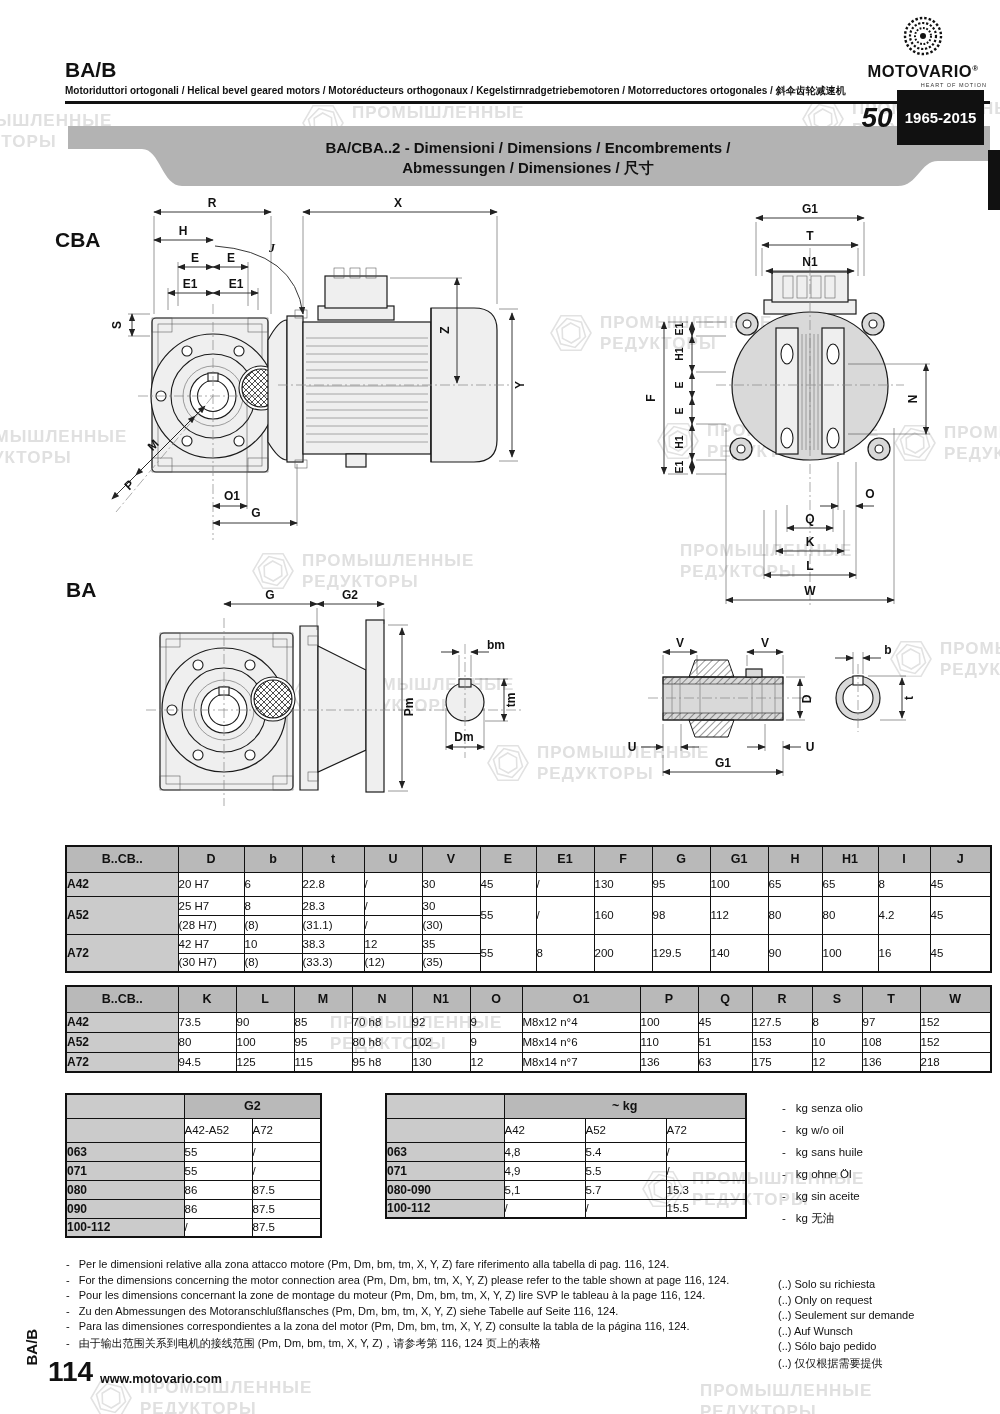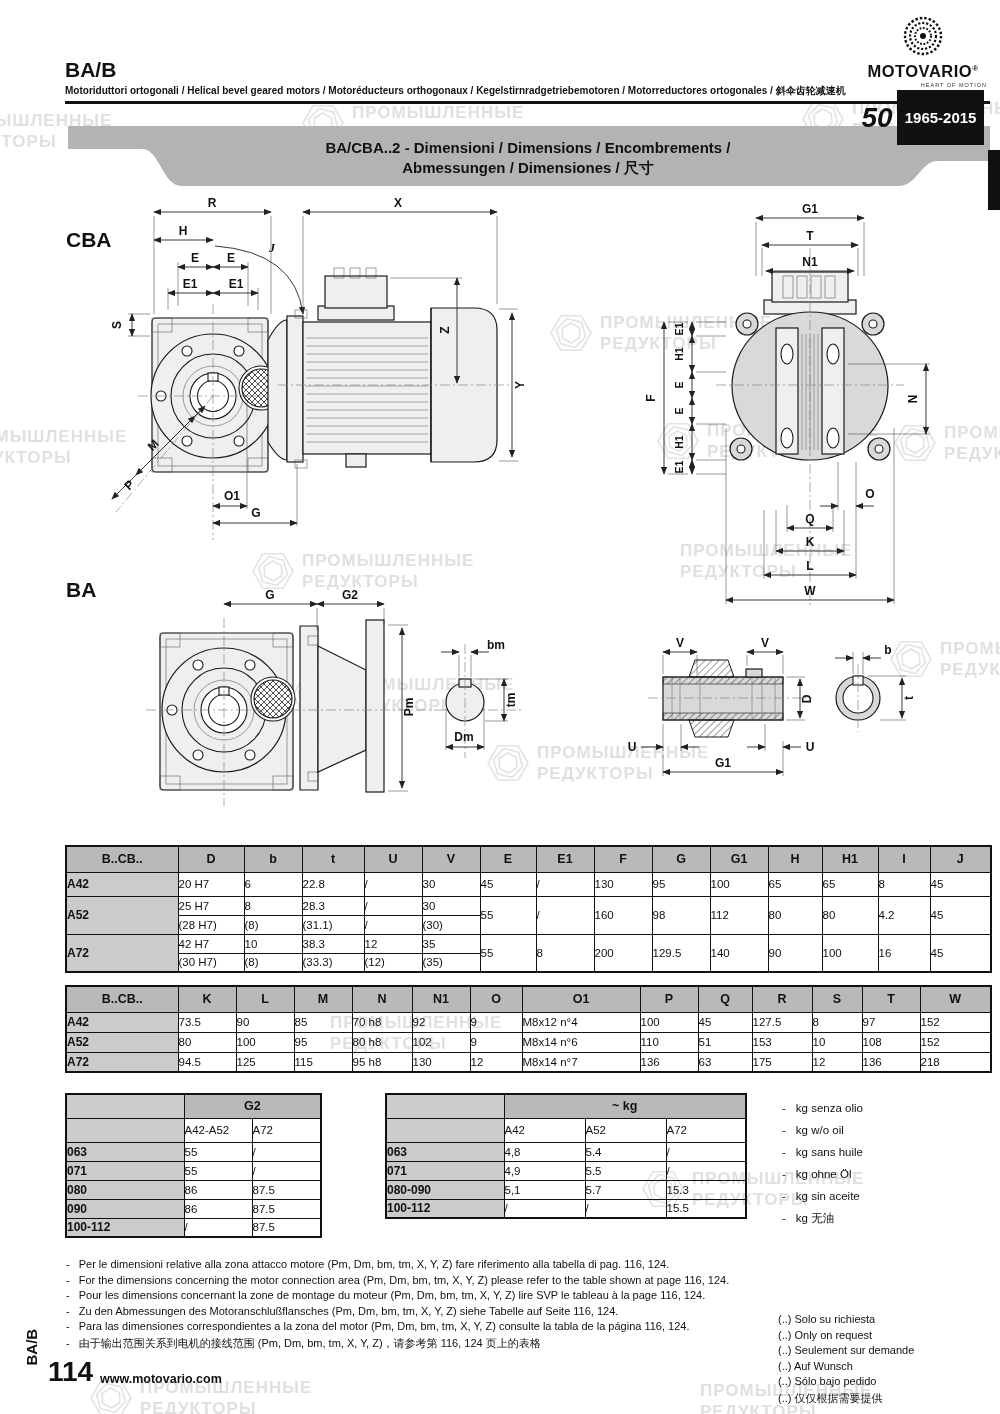--- a/index.html
+++ b/index.html
@@ -52,21 +52,21 @@
   #t2{left:65px;top:985px;width:925px;}
   #t2 tr.hr{height:26px;} #t2 tr{height:20px;}
   #tg2{left:65px;top:1093px;width:255px;}
   #tkg{left:385px;top:1093px;width:360px;}
   #tg2 tr,#tkg tr{height:19px;} #tg2 tr.hr,#tkg tr.hr{height:24px;} #tg2 tr.sr,#tkg tr.sr{height:24px;}
   
   .kgnotes{position:absolute;left:782px;top:1097px;z-index:1;font-size:11.5px;}
   .kgnotes .ln{display:flex;gap:10px;height:22px;align-items:center;}
   .footnotes{position:absolute;left:66px;top:1258px;z-index:1;font-size:11px;}
   .footnotes .ln{display:flex;gap:9px;min-height:15.5px;align-items:baseline;}
-  .reqnotes{position:absolute;left:778px;top:1313px;z-index:1;font-size:11px;}
+  .reqnotes{position:absolute;left:778px;top:1278px;z-index:1;font-size:11px;}
   .reqnotes .ln{height:15.5px;}
   
   .sidelabel{position:absolute;left:-4px;top:1322px;width:70px;transform:rotate(-90deg);
              font-size:15px;font-weight:bold;z-index:2;}
   .pagenum{position:absolute;left:48px;top:1356px;font-size:28px;font-weight:bold;z-index:2;}
   .website{position:absolute;left:100px;top:1372px;font-size:12.5px;font-weight:bold;z-index:2;}
 </style>
 </head>
 <body>
 
@@ -267,21 +267,21 @@
     </div>
   </div>
   <div class="blacktab"></div>
 
   <svg id="banner" width="1000" height="200" viewBox="0 0 1000 200">
     <path d="M68,126 L990,126 L990,161 L938,161 C920,161 918,186 898,186 L182,186 C162,186 160,149 142,149 L68,149 Z" fill="#b3b3b3"></path>
     <text class="bannertext" x="528" y="153">BA/CBA..2 - Dimensioni / Dimensions / Encombrements /</text>
     <text class="bannertext" x="528" y="173">Abmessungen / Dimensiones / 尺寸</text>
   </svg>
 
-  <div class="seclabel" style="left:66px;top:228px;text-align:right;">CBA</div>
+  <div class="seclabel" style="left:55px;top:228px;text-align:right;">CBA</div>
   <div class="seclabel" style="left:66px;top:578px;text-align:center;">BA</div>
 
   <svg id="drawings" width="1000" height="655" viewBox="0 195 1000 655">
     <defs>
       <marker id="ar" viewBox="0 0 10 8" markerWidth="9" markerHeight="7" refX="9" refY="4" orient="auto-start-reverse">
         <path d="M0,0L10,4L0,8Z" fill="#222"></path>
       </marker>
       <pattern id="hat" width="5" height="5" patternUnits="userSpaceOnUse" patternTransform="rotate(45)">
         <line x1="0" y1="0" x2="0" y2="5" stroke="#333" stroke-width="1"></line>
       </pattern>

